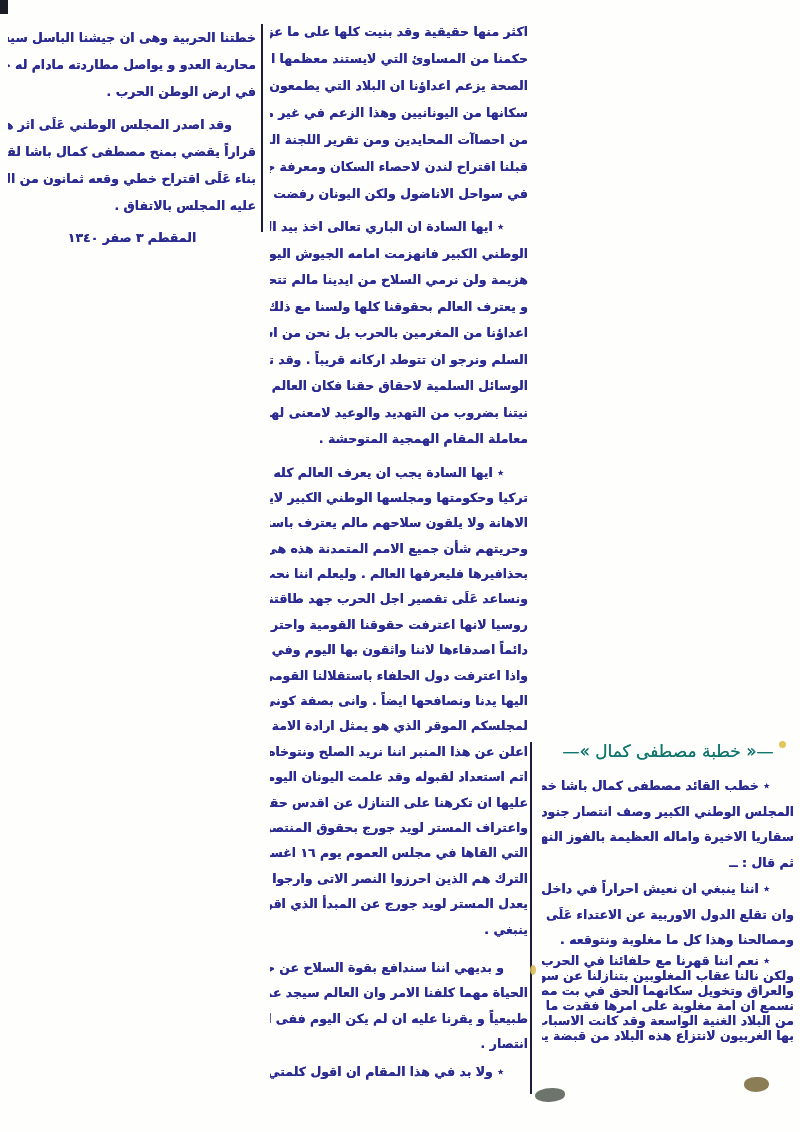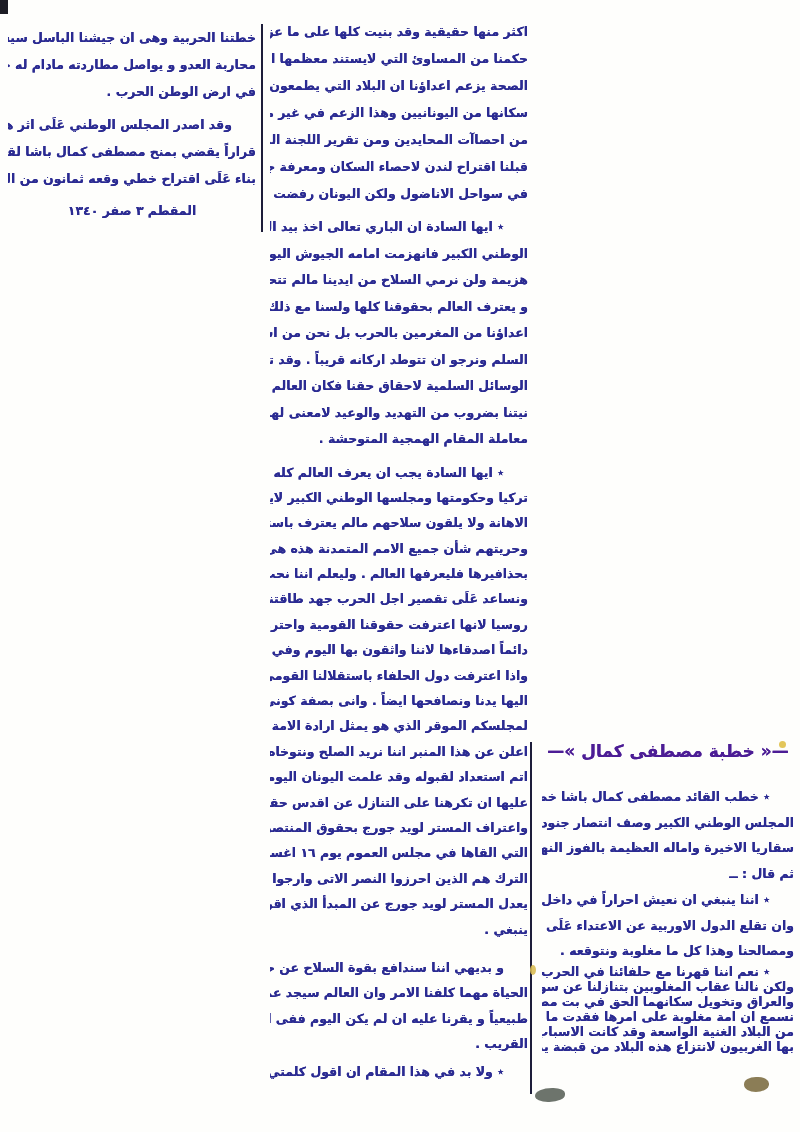--- a/index.html
+++ b/index.html
@@ -45,23 +45,23 @@
   #col-middle .para:nth-of-type(2){margin-bottom:7px;}
   #col-middle .para:nth-of-type(3) .line{height:25.4px;line-height:25.4px;}
   #col-middle .para:nth-of-type(3){margin-bottom:13px;}
   #col-middle .para:nth-of-type(4) .line{height:25.4px;line-height:25.4px;}
   #col-middle .para:nth-of-type(4){margin-bottom:3px;}
   #col-middle .para:nth-of-type(5) .line{height:25.4px;line-height:25.4px;}
 
   .article-header{
     direction:rtl;text-align:center;
     height:32px;line-height:30px;
-    font-size:17px;font-weight:700;
-    margin-bottom:16px;
-    color:#4c1d95;
+    font-size:17px;font-weight:400;
+    margin-bottom:5px;
+    color:#0f766e;
   }
   #col-right .para:nth-of-type(1) .line{height:25.8px;line-height:25.8px;}
   #col-right .para:nth-of-type(2) .line{height:25.6px;line-height:25.6px;}
   #col-right .para:nth-of-type(3) .line{height:25.3px;line-height:25.3px;}
   #col-right .para{margin-bottom:1px;}
 
   .vrule{position:absolute;width:2px;background:#1d1d3a;}
   #rule-left{left:261px;top:24px;height:208px;}
   #rule-right{left:530px;top:742px;height:352px;}
 
@@ -85,20 +85,21 @@
 
   <div class="para">
         <div class="line">خطتنا الحربية وهى ان جيشنا الباسل سيستمر على</div>
         <div class="line">محاربة العدو و يواصل مطاردته مادام له جندي واحد</div>
         <div class="line">في ارض الوطن الحرب .</div>
       </div>
       <div class="para indent">
         <div class="line">وقد اصدر المجلس الوطني عَلَى اثر هذه الخطبة</div>
         <div class="line">قراراً يقضي بمنح مصطفى كمال باشا لقب الغازي وذلك</div>
         <div class="line">بناء عَلَى اقتراح خطي وقعه ثمانون من النواب ووافق</div>
+        <div class="line">عليه المجلس بالاتفاق .</div>
       </div>
       <div class="dateline">المقطم ٣ صفر ١٣٤٠</div>
     </div>
 
   <div class="col" id="col-middle">
 
   <div class="para">
         <div class="line">اكثر منها حقيقية وقد بنيت كلها على ما عزي الى</div>
         <div class="line">حكمنا من المساوئ التي لايستند معظمها الى شي من</div>
         <div class="line">الصحة يزعم اعداؤنا ان البلاد التي يطمعون فيها معظم</div>
@@ -136,21 +137,21 @@
         <div class="line">واعتراف المستر لويد جورج بحقوق المنتصرين في الحقيقة</div>
         <div class="line">التي القاها في مجلس العموم يوم ١٦ اغستوس ولكن</div>
         <div class="line">الترك هم الذين احرزوا النصر الاتى وارجوا ان لا</div>
         <div class="line">يعدل المستر لويد جورج عن المبدأ الذي اقره في هذا</div>
         <div class="line">ينبغي .</div>
       </div>
       <div class="para indent">
         <div class="line">و بديهي اننا سندافع بقوة السلاح عن حقنا في</div>
         <div class="line">الحياة مهما كلفنا الامر وان العالم سيجد عملنا هذا</div>
         <div class="line">طبيعياً و يقرنا عليه ان لم يكن اليوم ففى المستقبل</div>
-        <div class="line">القريب .</div>
+        <div class="line">انتصار .</div>
       </div>
       <div class="para indent jlast">
         <div class="line">٭ ولا بد في هذا المقام ان اقول كلمتي الاخيرة عن</div>
       </div>
     </div>
 
   <div class="col" id="col-right">
     <div class="article-header">—« خطبة مصطفى كمال »—</div>
 
   <div class="para indent">

